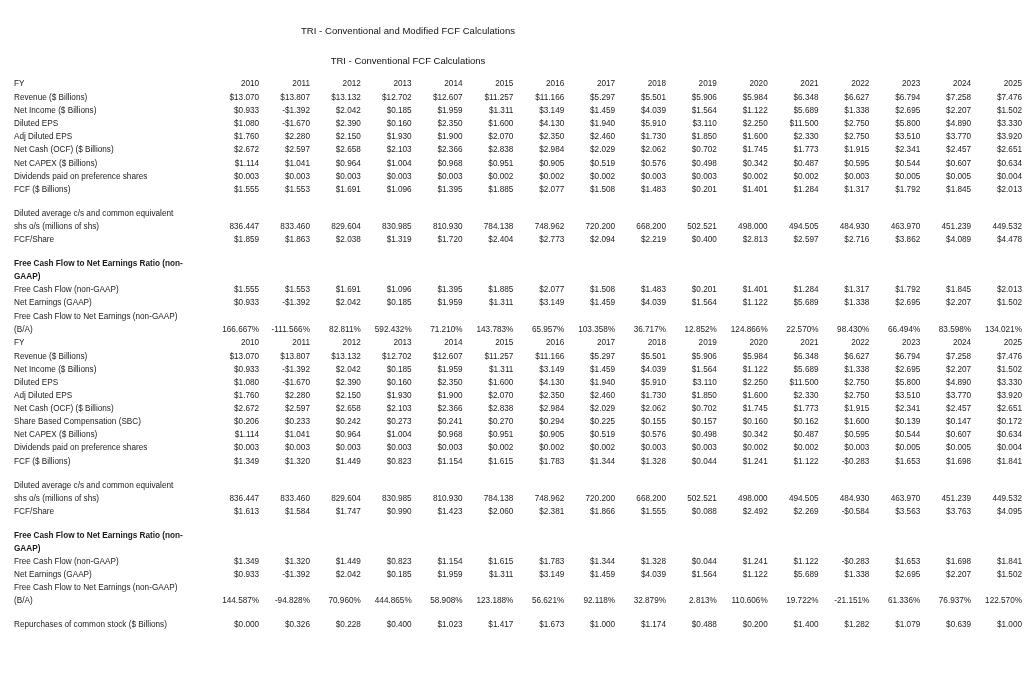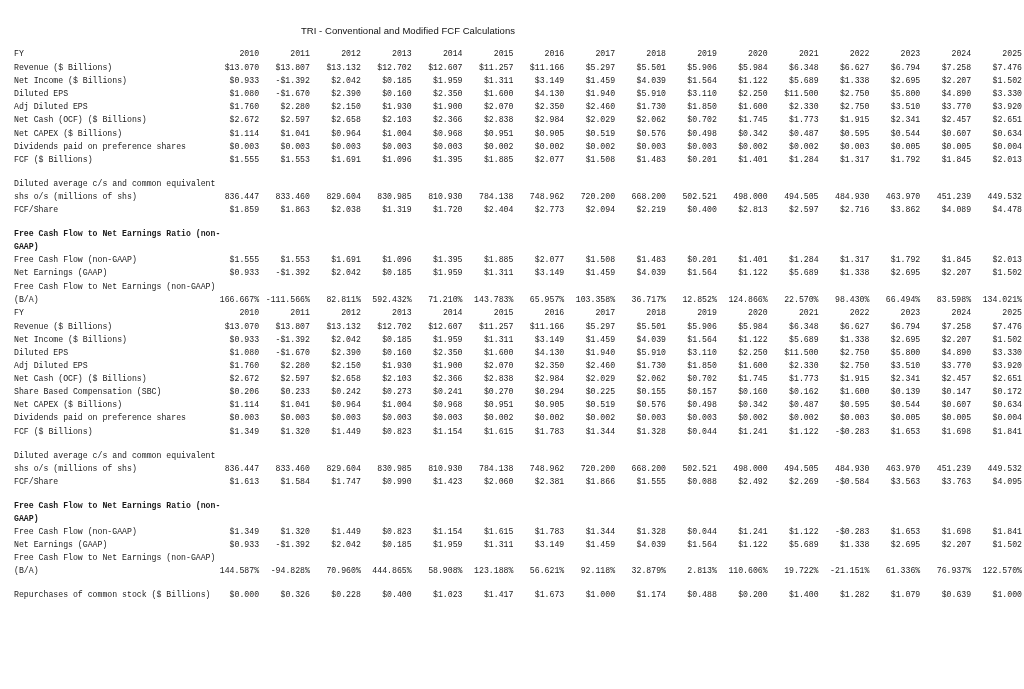--- a/index.html
+++ b/index.html
@@ -41,21 +41,20 @@
     padding-top: 18px;
     font-weight: normal;
     color: #111;
   }
   table.fcf {
     border-collapse: collapse;
     width: 1008px;
     margin: 0 0 0 10px;
     table-layout: fixed;
     font-size: 8.2px;
-    font-family: Liberation Mono, monospace;
   }
   table.fcf col.label { width: 194px; }
   table.fcf col.yr { width: 50.8px; }
 
   table.fcf td, table.fcf th {
     padding: 0;
     margin: 0;
     vertical-align: bottom;
     font-weight: normal;
     white-space: nowrap;
@@ -100,20 +99,21 @@
     color: #111;
   }
 </style>
 </head>
 <body>
 
 <div class="page">
 
   <div class="main-title">TRI - Conventional and Modified FCF Calculations</div>
 
+  <div class="section-title">TRI - Conventional FCF Calculations</div>
 
   <div class="table-block">
     <table class="fcf">
       <colgroup>
         <col class="label">
           <col class="yr">
           <col class="yr">
           <col class="yr">
           <col class="yr">
         <col class="yr">

